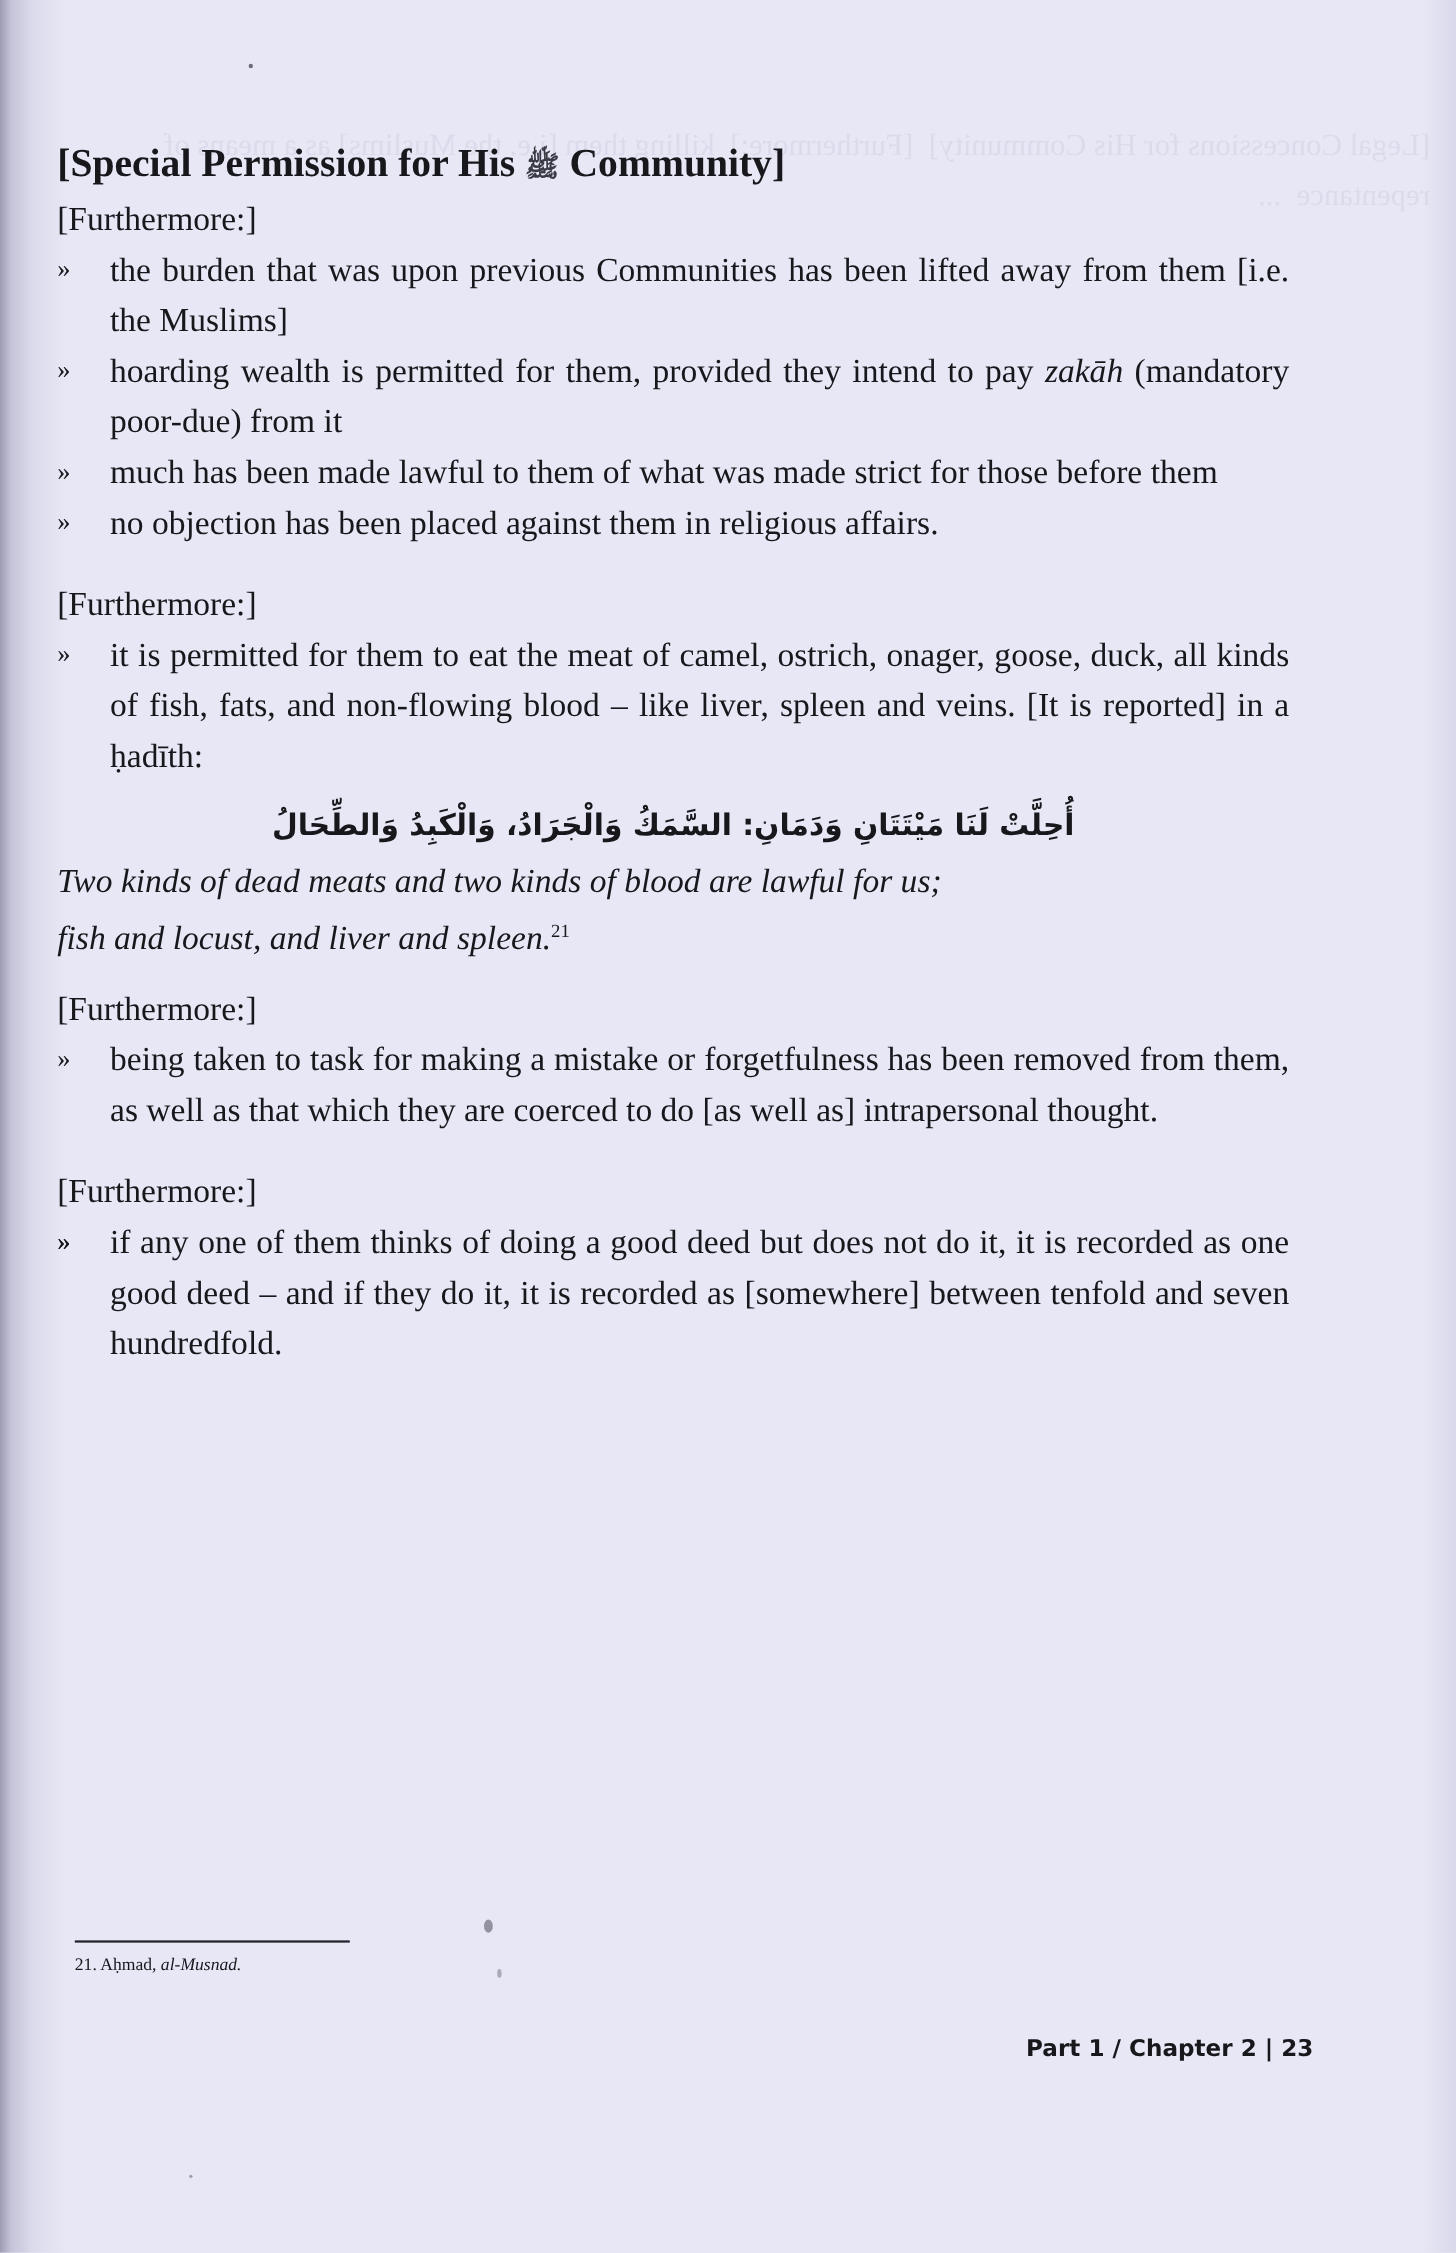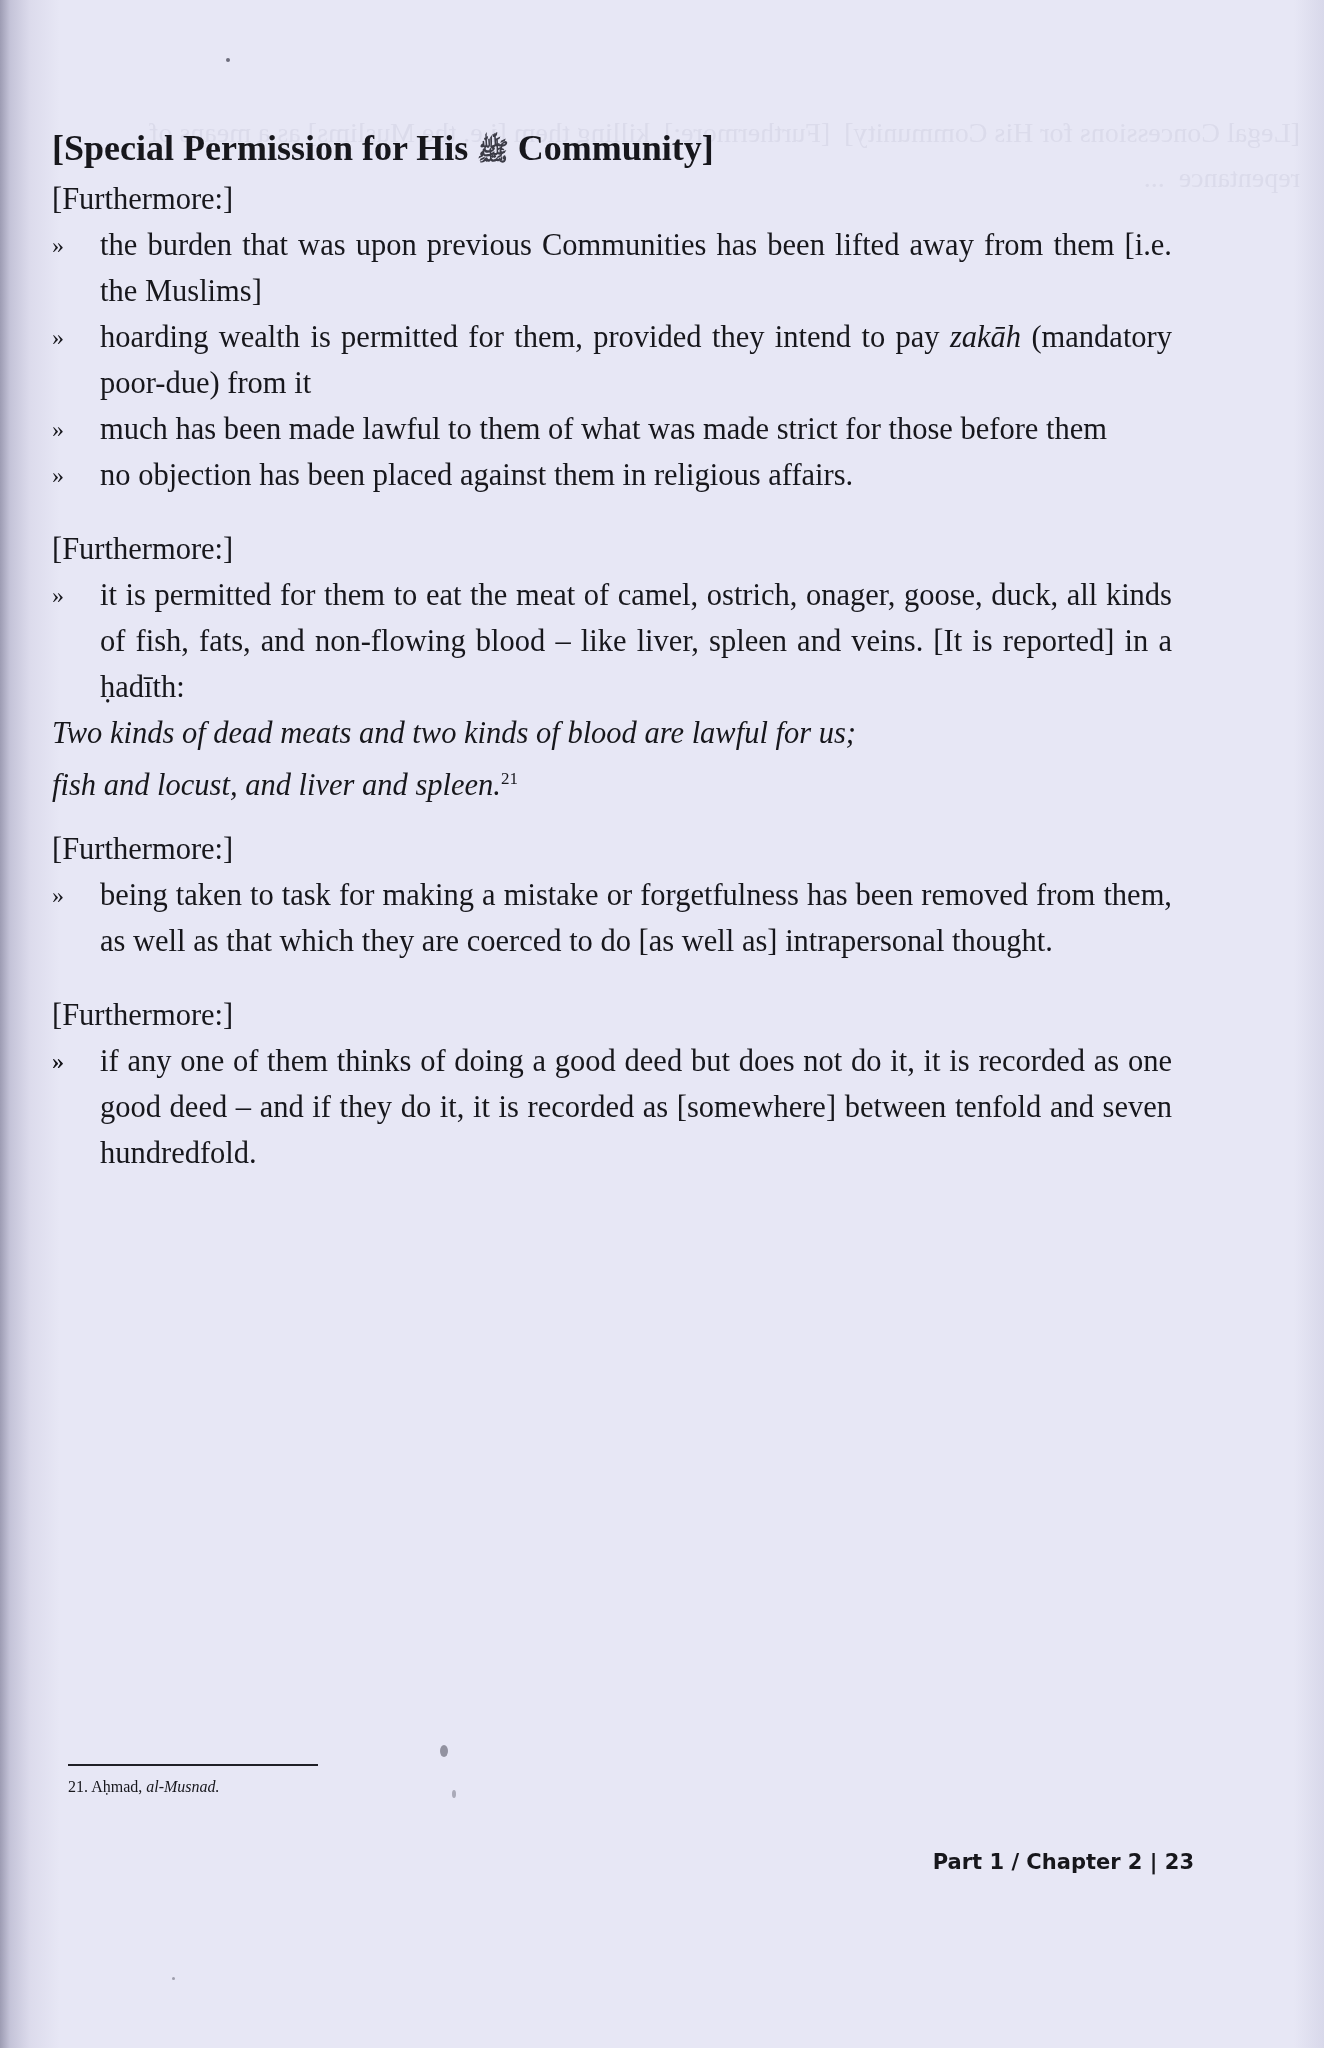--- a/index.html
+++ b/index.html
@@ -107,20 +107,21 @@
 
   <div class="gap"></div>
 
   <p class="furthermore">[Furthermore:]</p>
   <ul class="bullets">
     <li>
       <span class="bullet">»</span>
       <span>it is permitted for them to eat the meat of camel, ostrich, onager, goose, duck, all kinds of fish, fats, and non-flowing blood – like liver, spleen and veins. [It is reported] in a ḥadīth:</span>
     </li>
   </ul>
+  <div class="arabic">أُحِلَّتْ لَنَا مَيْتَتَانِ وَدَمَانِ: السَّمَكُ وَالْجَرَادُ، وَالْكَبِدُ وَالطِّحَالُ</div>
   <p class="translation">
     <span>Two kinds of dead meats and two kinds of blood are lawful for us;</span><br>
     <span>fish and locust, and liver and spleen.</span><sup>21</sup>
   </p>
 
   <div class="gap" style="height:18px"></div>
 
   <p class="furthermore">[Furthermore:]</p>
   <ul class="bullets">
     <li>

